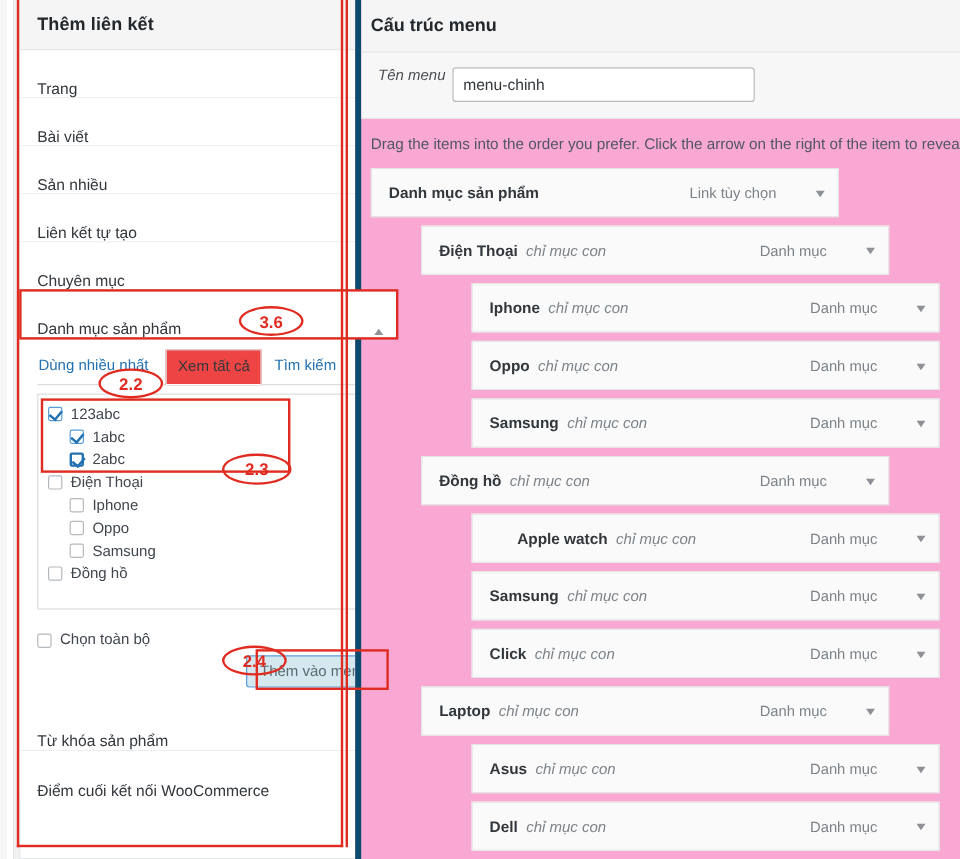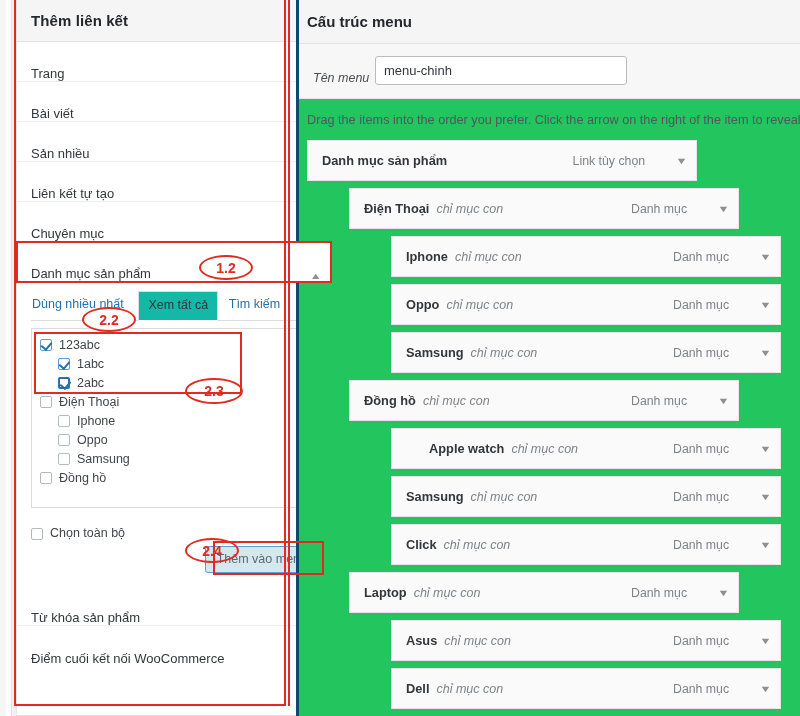--- a/index.html
+++ b/index.html
@@ -79,21 +79,21 @@
   .tab {
     display:inline-block;
     font-size:12.5px;
     color:#2271b1;
     padding:3px 1px 4px 1px;
     margin-right:10px;
     cursor:pointer;
     text-align:center;
   }
   .tab.active {
-    background:#14b8a6;
+    background:#ef4444;
     border:1px solid #dcdcdc;
     border-bottom-color:#fff;
     color:#32373c;
     padding:3px 9px 5px 9px;
     position:relative;
     top:1px;
     margin-right:6px;
   }
 
   .chk-box-outer { position:relative; margin-top:7px; }
@@ -192,37 +192,37 @@
 
   
   .divider-red {
     position:absolute; left:288px; top:0; width:2px; height:706px;
     background:#e02b20; z-index:9;
   }
 
   
   #right-panel {
     position:absolute; left:296px; top:0; width:504px; height:716px;
-    background:#22c55e;
-    border-left:3px solid #0c4a6e;
+    background:#f9a8d4;
+    border-left:5px solid #0c4a6e;
     overflow:hidden;
   }
   .rp-head {
     height:44px;
     background:#f5f5f5;
     border-bottom:1px solid #e2e4e7;
     display:flex; align-items:center; padding:0 0 0 8px;
   }
   .rp-head .ttl { font-size:15px; font-weight:600; color:#23282d; }
 
   .name-bar {
     background:#f7f7f7;
     border-bottom:1px solid #e5e5e5;
     padding:12px 0 13px 14px;
-    display:flex; align-items:flex-end;
+    display:flex; align-items:flex-start;
   }
   .name-lbl {
     font-style:italic; font-size:12.5px; color:#4a4f54;
     width:62px; flex:0 0 auto;
   }
   .name-inp {
     width:252px; height:29px;
     border:1px solid #b9bcbf;
     border-radius:3px;
     background:#fff;
@@ -524,18 +524,18 @@
         <span class="sub">chỉ mục con</span>
         <span class="right">
           <span class="type">Danh mục</span>
           <span class="caret2">▼</span>
         </span>
       </div>
 
     </div>
   </div>
 
-  <div class="ann" id="ann21">1.2</div>
+  <div class="ann" id="ann21">3.6</div>
   <div class="ann" id="ann22">2.2</div>
   <div class="ann" id="ann23">2.3</div>
   <div class="ann" id="ann24">2.4</div>
 
 </div>
 
 </body></html>

